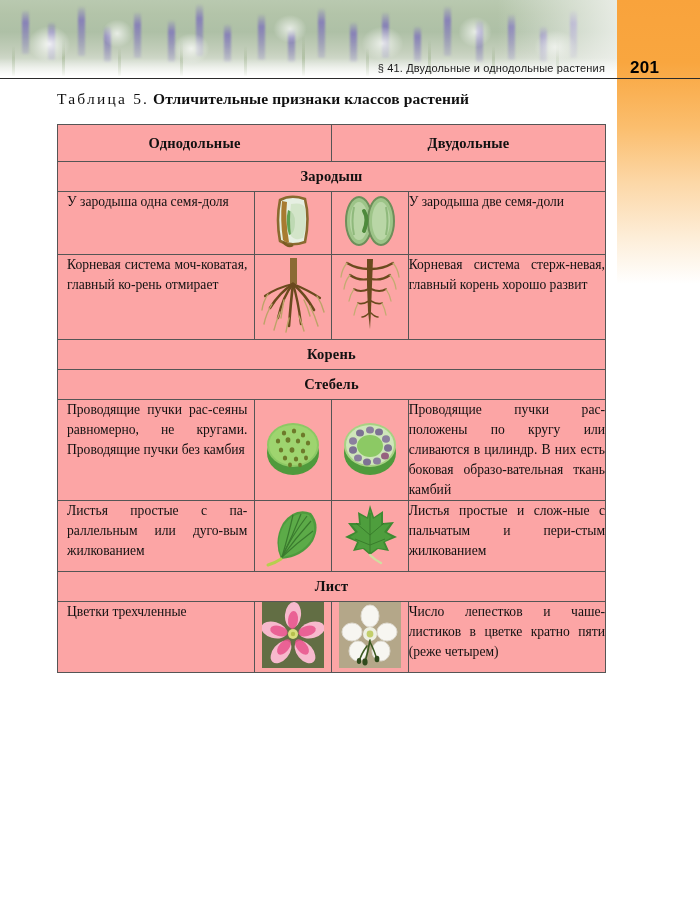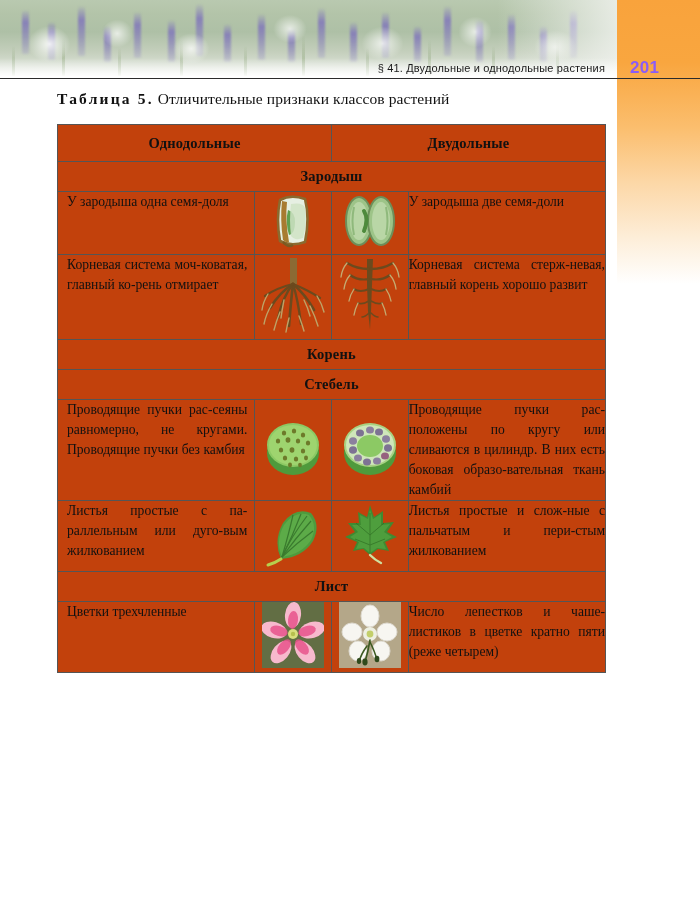--- a/index.html
+++ b/index.html
@@ -103,21 +103,21 @@
   .page-number {
     position: absolute;
     left: 630px;
     top: 58px;
     height: 20px;
     display: flex;
     align-items: center;
     font-family: "Liberation Sans", "DejaVu Sans", sans-serif;
     font-size: 17px;
     font-weight: bold;
-    color: #8b5cf6;
+    color: #000000;
     letter-spacing: .3px;
   }
   .rule {
     position: absolute;
     left: 0;
     top: 78px;
     width: 700px;
     height: 1px;
     background: #2b2b2b;
   }
@@ -127,41 +127,41 @@
     position: absolute;
     left: 57px;
     top: 90px;
     width: 560px;
     font-size: 15.5px;
     color: #111;
     white-space: nowrap;
   }
   .caption .cap-label {
     letter-spacing: 2.2px;
+    font-weight: normal;
+  }
+  .caption .cap-main {
     font-weight: bold;
-  }
-  .caption .cap-main {
-    font-weight: normal;
     letter-spacing: .1px;
   }
 
   
   .tbl {
     position: absolute;
     left: 57px;
     top: 124px;
     width: 549px;
     border-collapse: collapse;
     table-layout: fixed;
   }
   .tbl td {
     border: 1px solid #555;
     padding: 0;
     vertical-align: top;
-    background: #c2410c;
+    background: #fca5a5;
   }
 
   .col-text  { width: 193px; }
   .col-img   { width: 75px; }
 
   .hdr-cell {
     height: 36px;
     text-align: center;
     vertical-align: middle !important;
     font-size: 14.5px;

